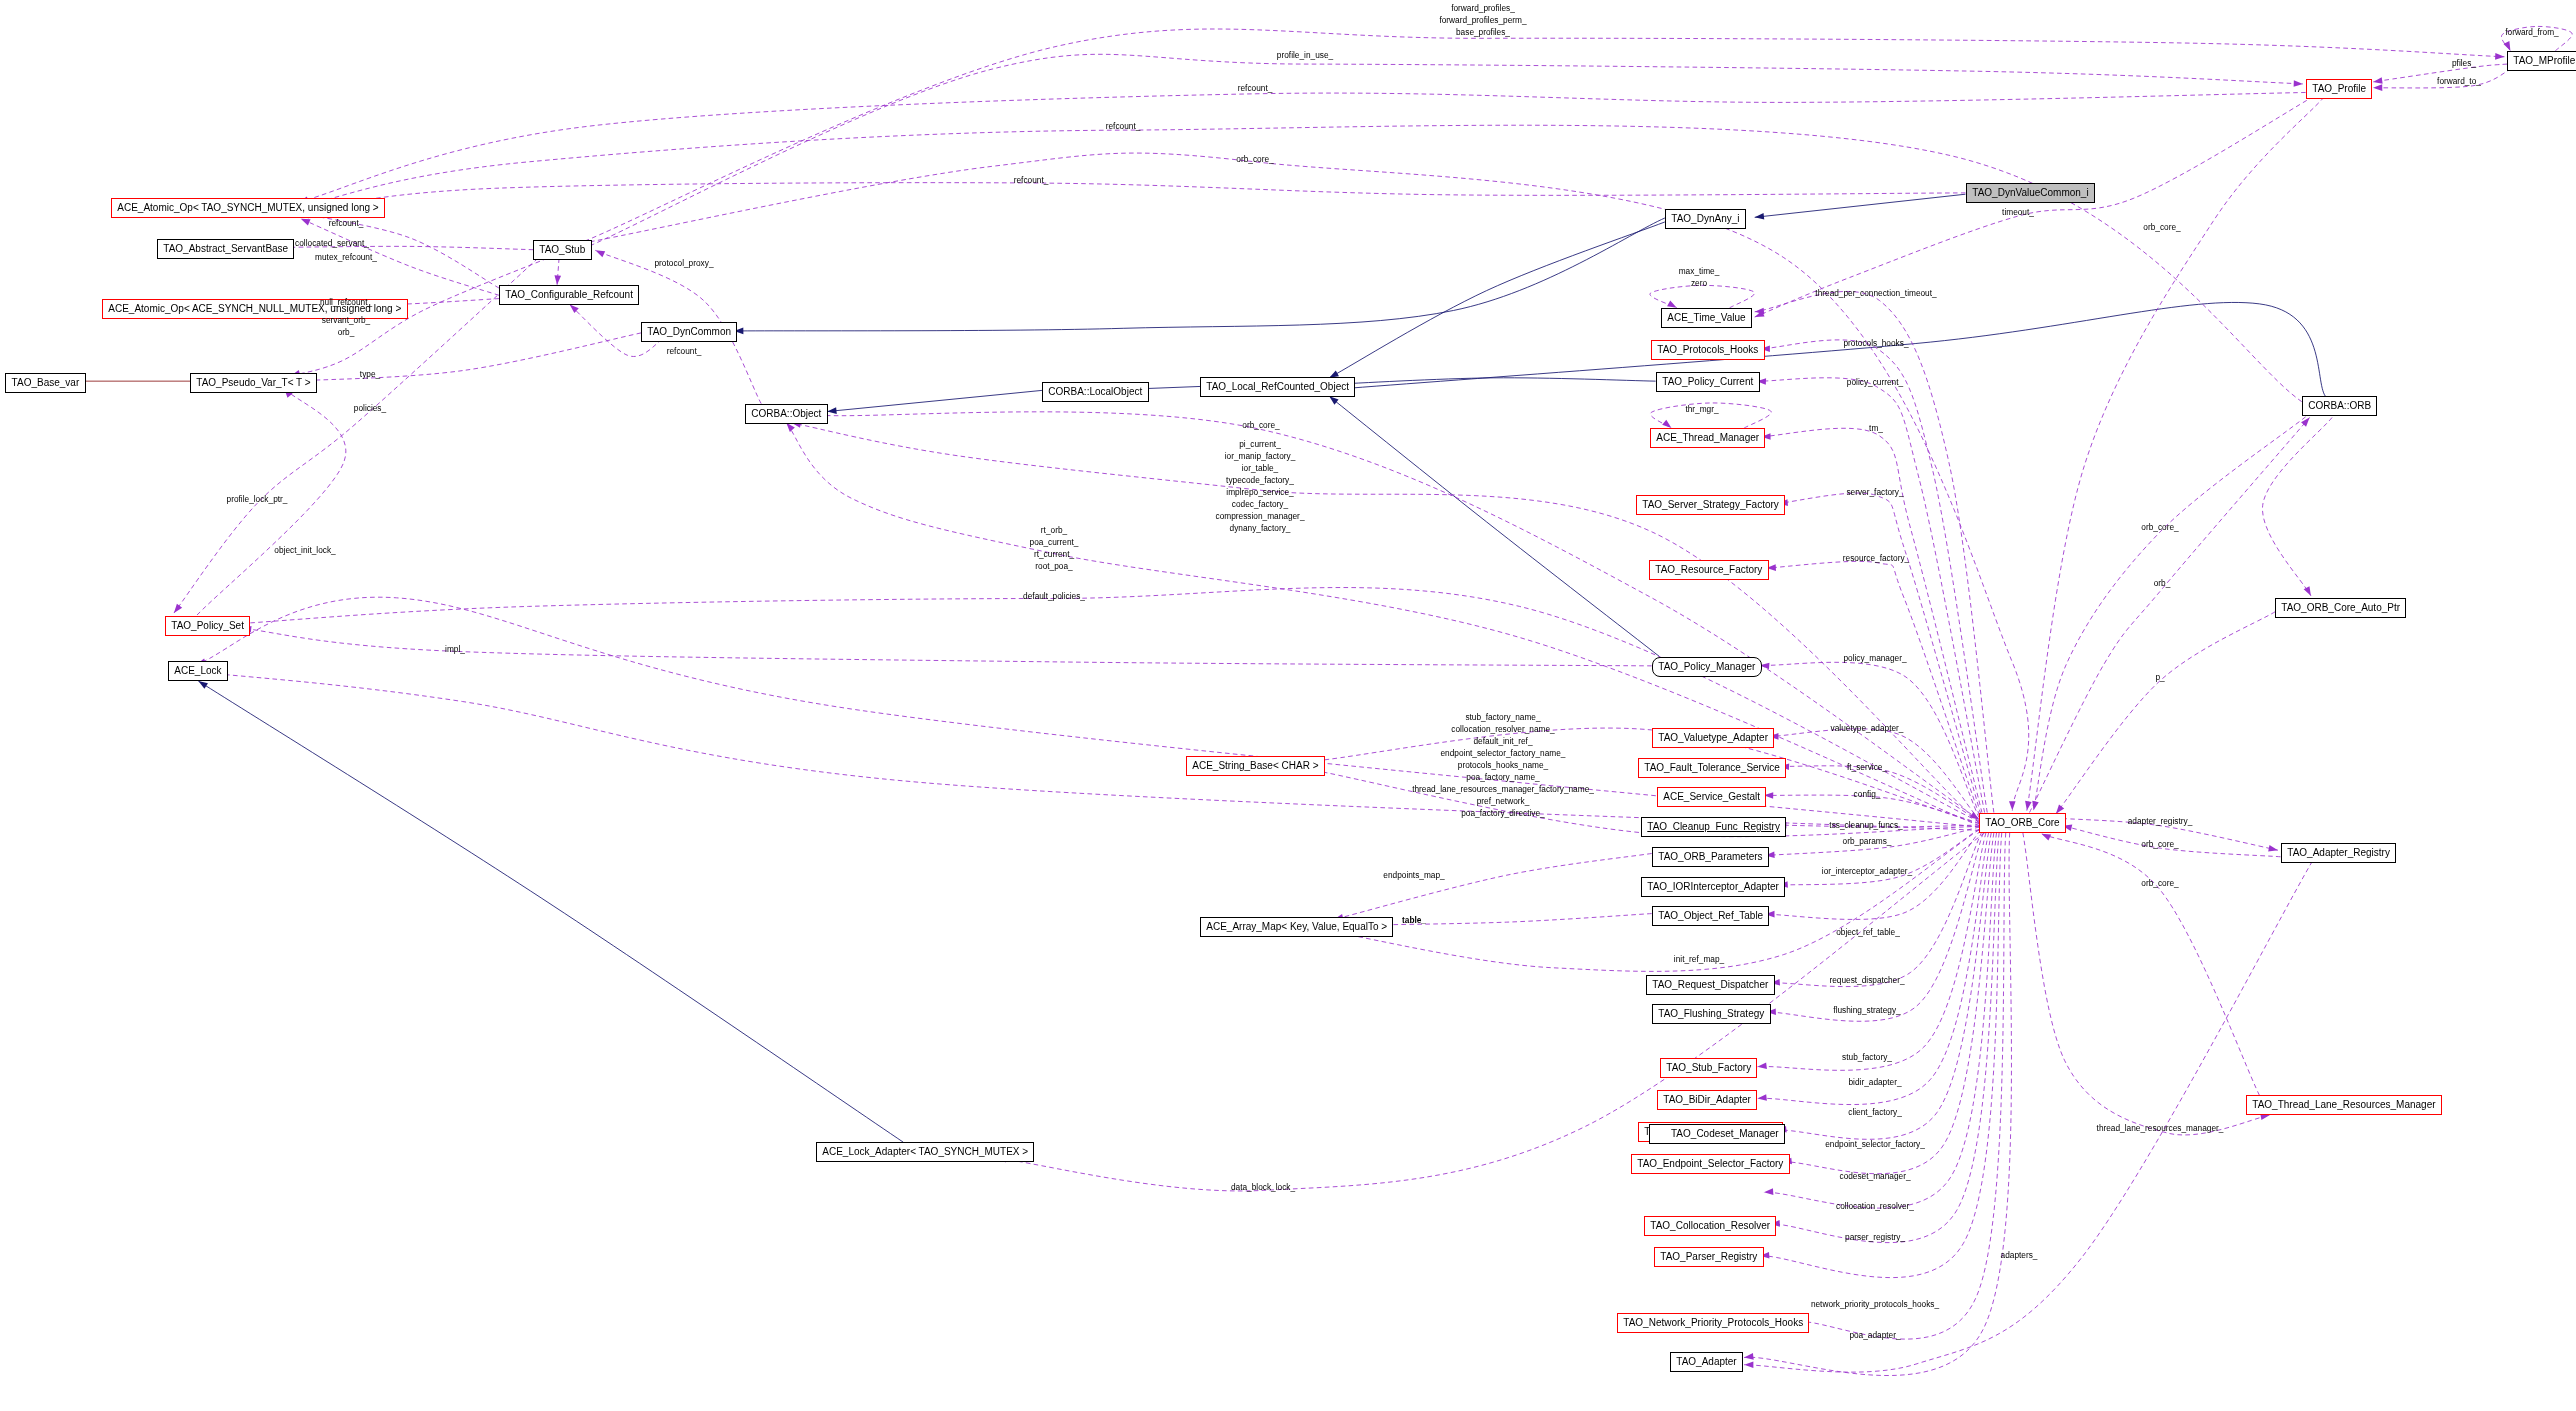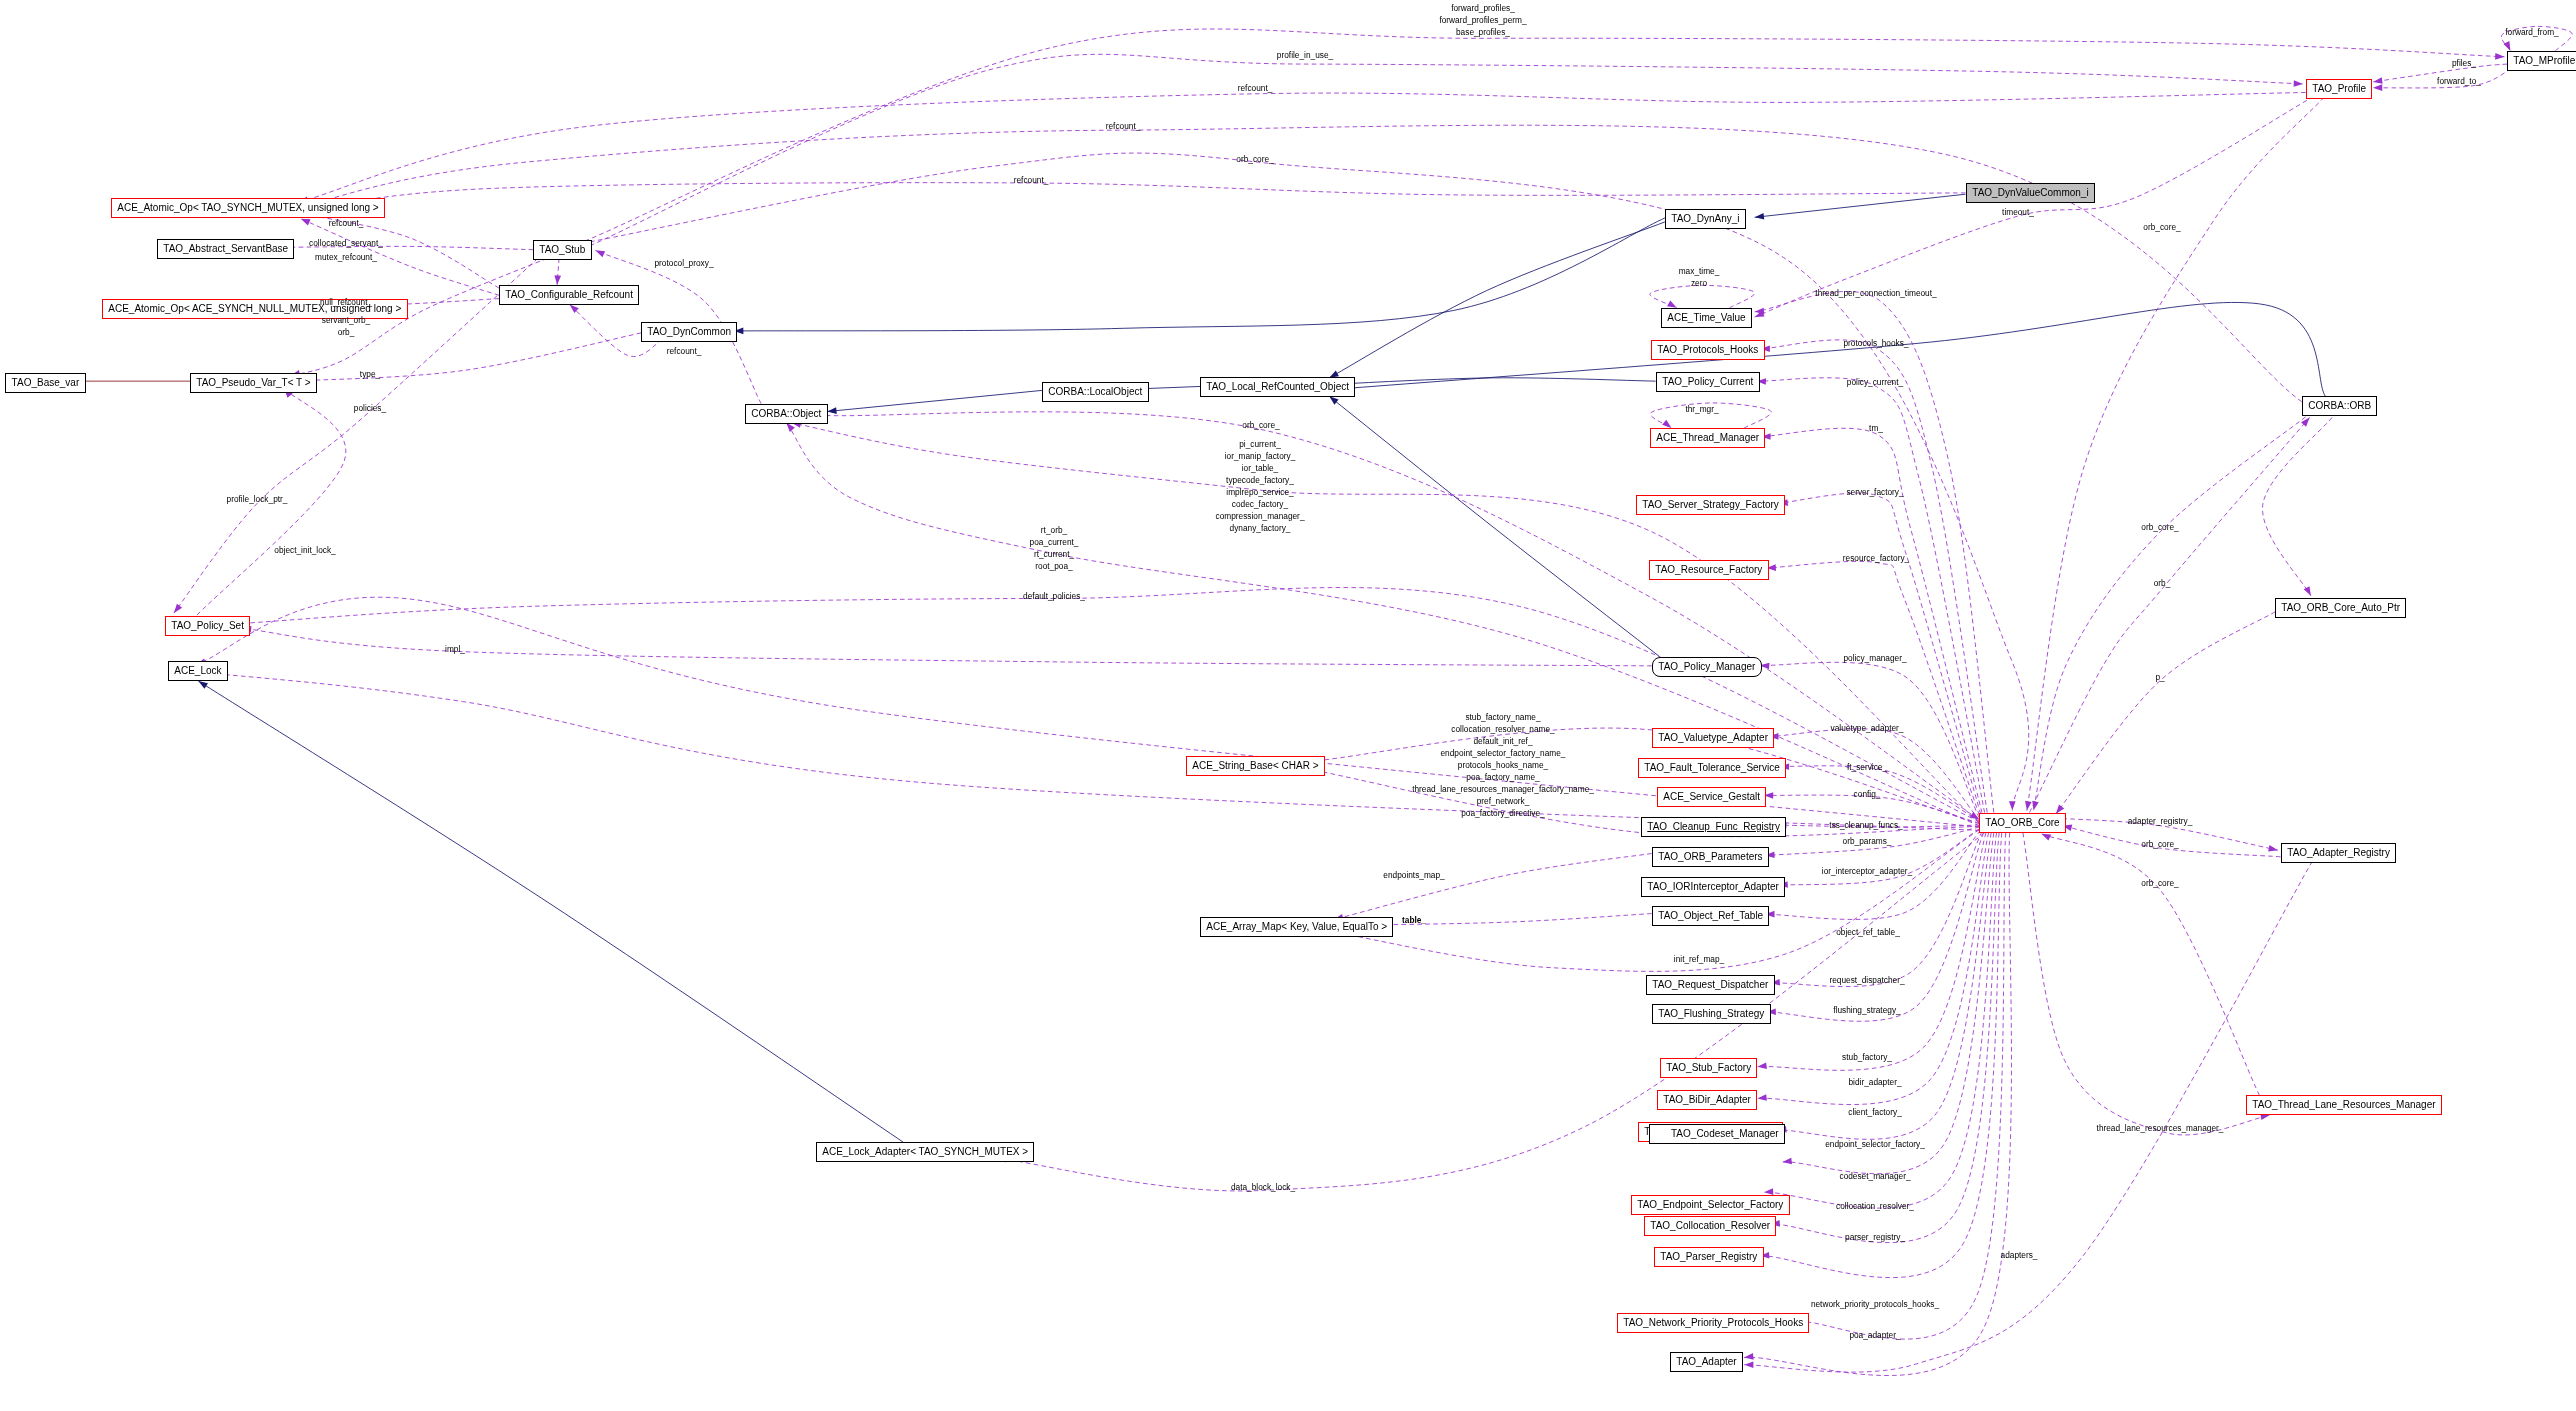--- a/index.html
+++ b/index.html
@@ -212,21 +212,21 @@
       <div class="node red" style="left: 1657px; top: 787px;">ACE_Service_Gestalt</div>
       <div class="node" style="left: 1641px; top: 817px; text-decoration: underline;">TAO_Cleanup_Func_Registry</div>
       <div class="node" style="left: 1652px; top: 847px;">TAO_ORB_Parameters</div>
       <div class="node" style="left: 1641px; top: 877px;">TAO_IORInterceptor_Adapter</div>
       <div class="node" style="left: 1652px; top: 906px;">TAO_Object_Ref_Table</div>
       <div class="node" style="left: 1646px; top: 975px;">TAO_Request_Dispatcher</div>
       <div class="node" style="left: 1652px; top: 1004px;">TAO_Flushing_Strategy</div>
       <div class="node red" style="left: 1660px; top: 1058px;">TAO_Stub_Factory</div>
       <div class="node red" style="left: 1657px; top: 1090px;">TAO_BiDir_Adapter</div>
       <div class="node red" style="left: 1638px; top: 1122px;">TAO_Client_Strategy_Factory</div>
-      <div class="node red" style="left: 1631px; top: 1195px;">TAO_Endpoint_Selector_Factory</div>
+      <div class="node red" style="left: 1631px; top: 1154px;">TAO_Endpoint_Selector_Factory</div>
       <div class="node" style="left: 1649px; top: 1124px; padding-left: 21px;">TAO_Codeset_Manager</div>
       <div class="node red" style="left: 1644px; top: 1216px;">TAO_Collocation_Resolver</div>
       <div class="node red" style="left: 1654px; top: 1247px;">TAO_Parser_Registry</div>
       <div class="node red" style="left: 1617px; top: 1313px;">TAO_Network_Priority_Protocols_Hooks</div>
       <div class="node" style="left: 1670px; top: 1352px;">TAO_Adapter</div>
       <div class="node red" style="left: 1979px; top: 813px;">TAO_ORB_Core</div>
       <div class="node" style="left: 2302px; top: 396px;">CORBA::ORB</div>
       <div class="node" style="left: 2275px; top: 598px;">TAO_ORB_Core_Auto_Ptr</div>
       <div class="node" style="left: 2281px; top: 843px;">TAO_Adapter_Registry</div>
       <div class="node red" style="left: 2246px; top: 1095px;">TAO_Thread_Lane_Resources_Manager</div>
@@ -254,21 +254,21 @@
       </div>
       <div class="edge-label" style="left: 1031px; top: 180px;">
         <div>refcount_</div>
       </div>
       <div class="edge-label" style="left: 346px; top: 223px;">
         <div>refcount_</div>
       </div>
       <div class="edge-label" style="left: 346px; top: 257px;">
         <div>mutex_refcount_</div>
       </div>
-      <div class="edge-label" style="left: 346px; top: 243px;">
+      <div class="edge-label" style="left: 332px; top: 243px;">
         <div>collocated_servant_</div>
       </div>
       <div class="edge-label" style="left: 346px; top: 302px;">
         <div>null_refcount_</div>
       </div>
       <div class="edge-label" style="left: 346px; top: 326px;">
         <div>servant_orb_</div>
         <div>orb_</div>
       </div>
       <div class="edge-label" style="left: 370px; top: 374px;">

